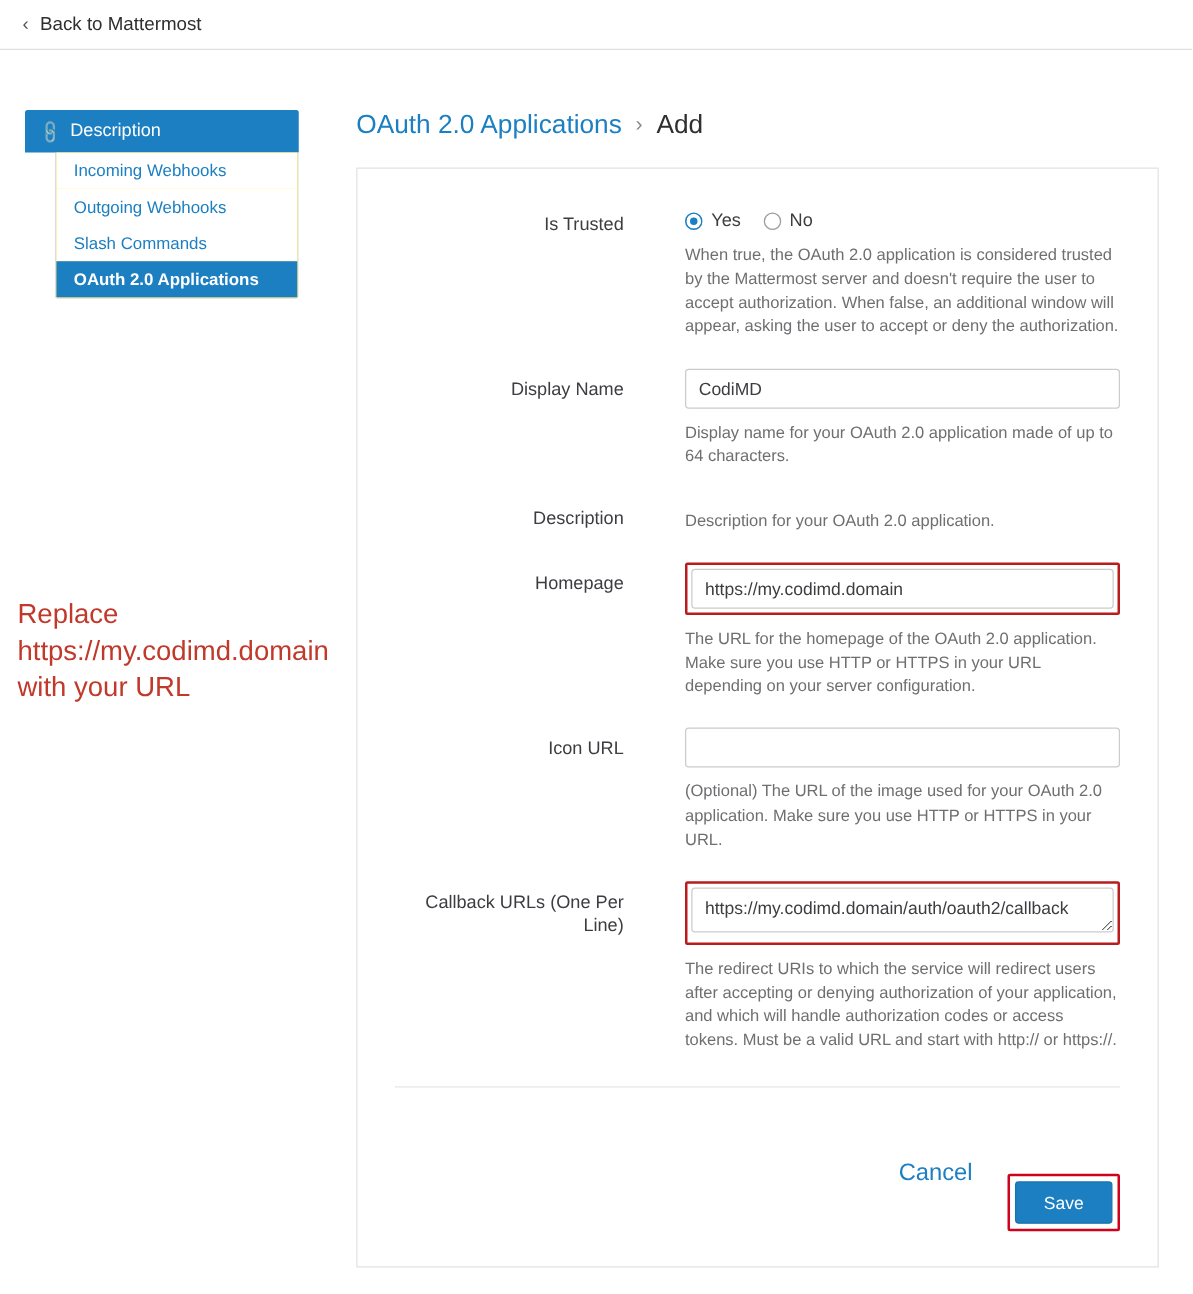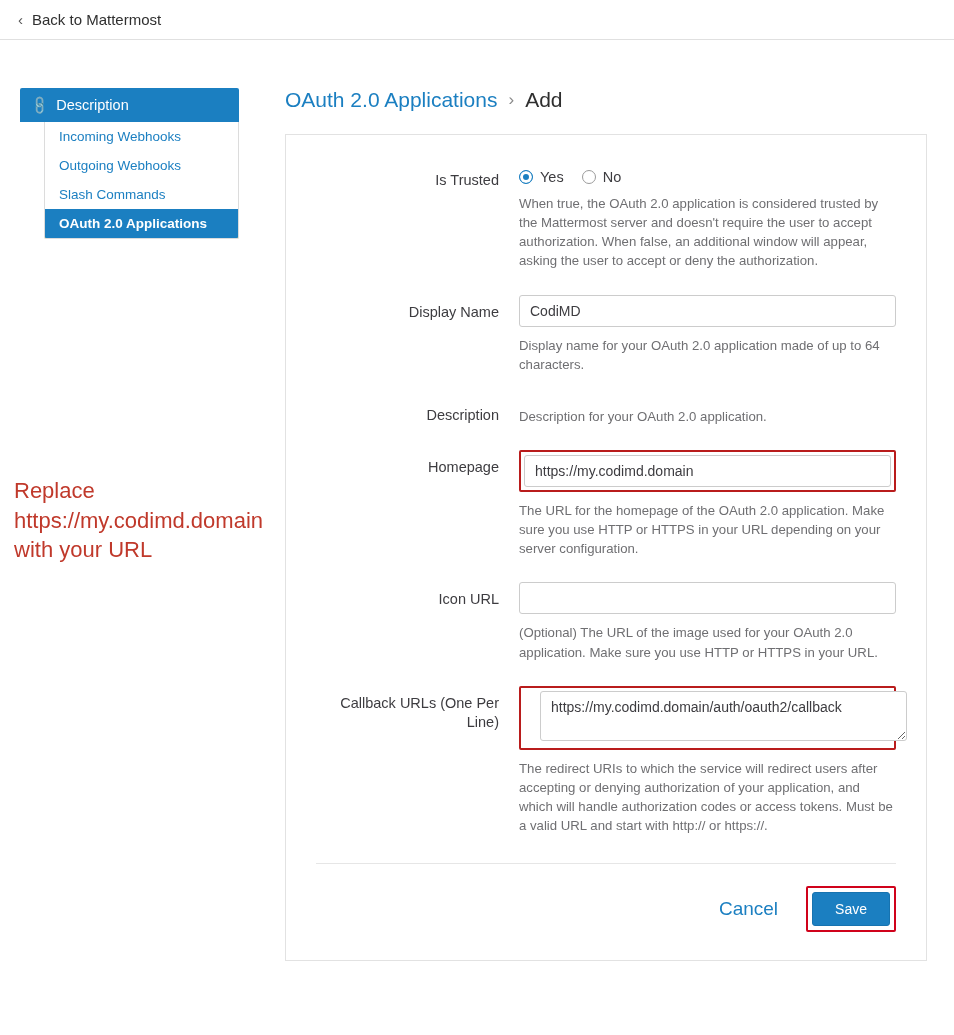--- a/index.html
+++ b/index.html
@@ -114,20 +114,21 @@
   }
   .card {
     border: 1px solid #e2e2e2;
     background: #fff;
     padding: 28px 30px 20px 30px;
     width: 642px;
   }
   .form-row {
     display: flex;
     margin-bottom: 4px;
+    gap: 29px;
   }
   .form-label {
     width: 203px;
     flex: 0 0 203px;
     text-align: right;
     padding-right: 20px;
     font-size: 14.5px;
     color: #3d3c40;
     padding-top: 8px;
     line-height: 1.35;
@@ -150,24 +151,23 @@
     color: #3d3c40;
     border: 1px solid #cccccc;
     border-radius: 3px;
     padding: 7px 10px;
     background: #fff;
     outline: none;
   }
   input[type="text"]::placeholder { color: #b9b9b9; }
   textarea {
     resize: vertical;
-    height: 50px;
+    height: 36px;
     overflow: hidden;
     white-space: pre;
-    margin-left: 16px;
   }
   .highlight {
     border: 2px solid #b91c1c;
     padding: 3px;
     border-radius: 2px;
   }
   .radio-row {
     display: flex;
     align-items: center;
     padding-top: 6px;
@@ -211,20 +211,21 @@
     cursor: pointer;
     margin-right: 22px;
     background: none;
     border: none;
     font-family: "Liberation Sans", sans-serif;
   }
   .save-wrap {
     border: 2px solid #d0021b;
     padding: 4px;
     border-radius: 2px;
+    margin-top: 47px;
   }
   .save-btn {
     background: #1b7fc1;
     color: #fff;
     border: 1px solid #1773b0;
     border-radius: 3px;
     font-size: 14px;
     padding: 8px 22px;
     cursor: pointer;
     font-family: "Liberation Sans", sans-serif;

